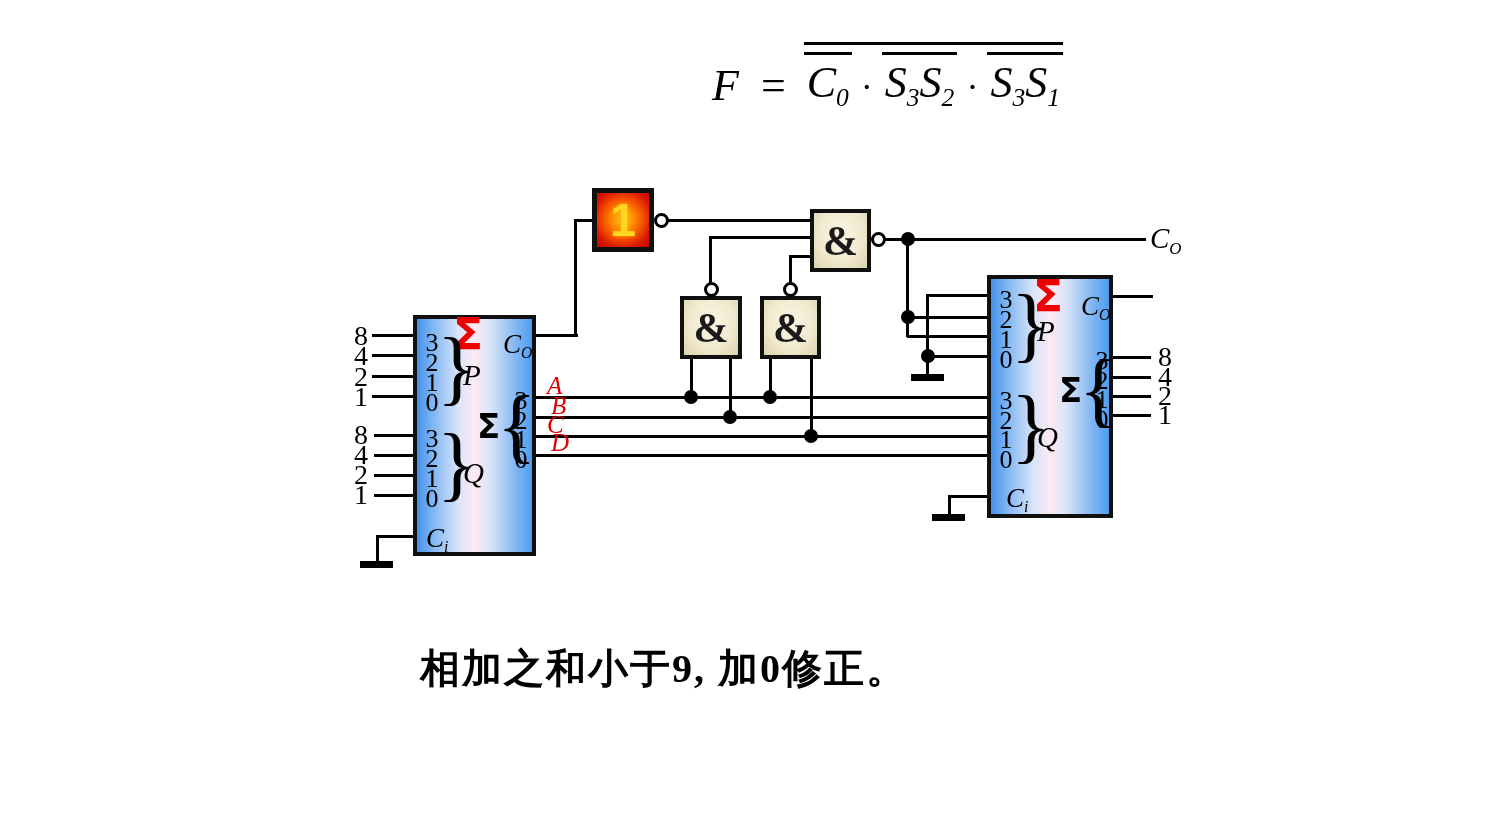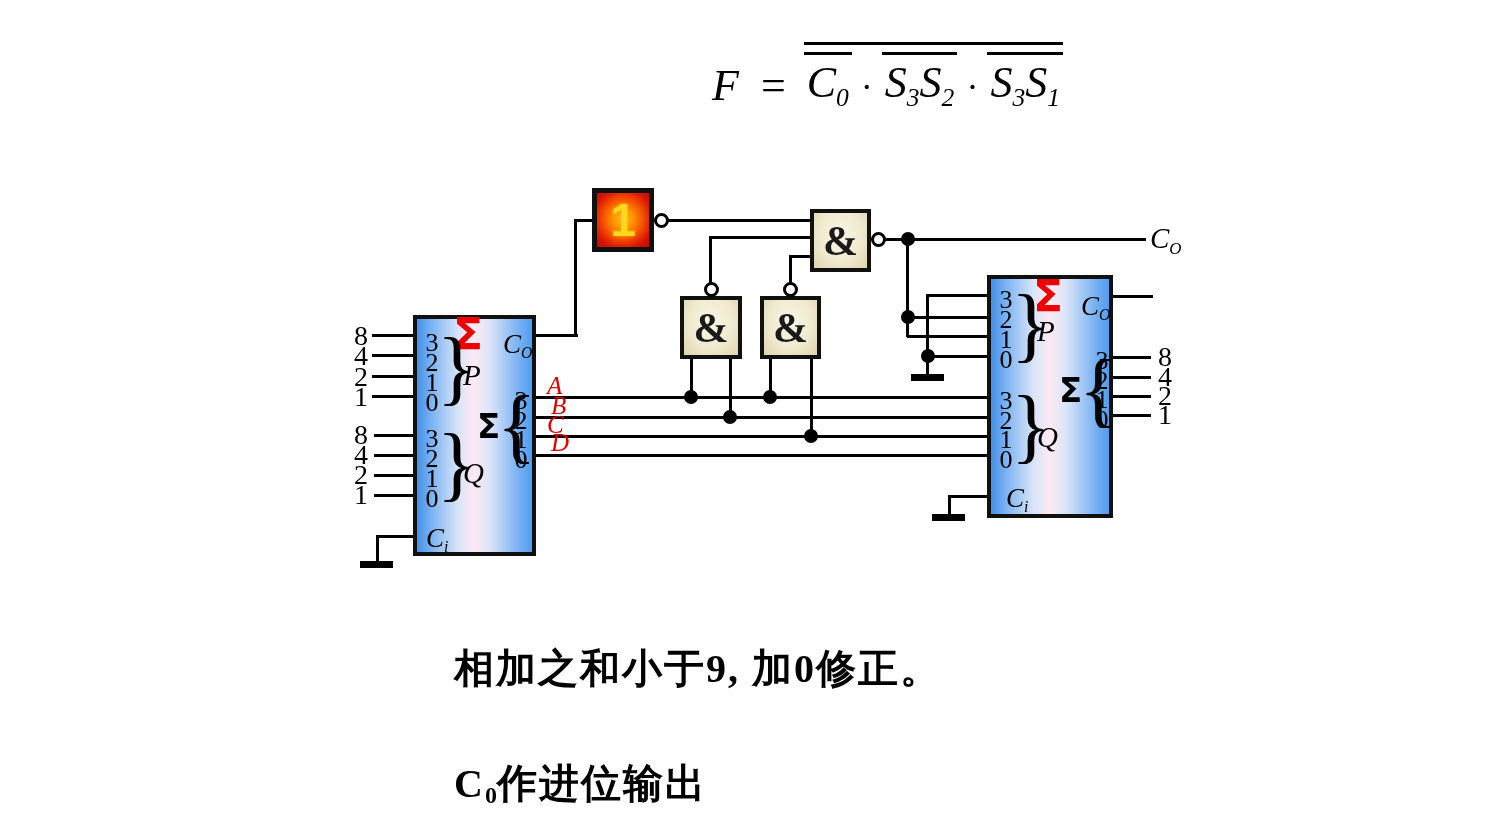--- a/index.html
+++ b/index.html
@@ -35,21 +35,21 @@
   
   #formula{position:absolute;left:712px;top:42px;display:flex;align-items:flex-start;
            font:italic 44px "Liberation Serif",serif;}
   #formula .lhs{margin-top:18px;}
   #formula .eq{margin:18px 18px 0 22px;font-style:normal;}
   .ovl-outer{border-top:3px solid #000;padding-top:7px;display:flex;align-items:flex-start;}
   .ovl{border-top:3px solid #000;padding:2px 3px 0 3px;white-space:nowrap;}
   .mdot{font-style:normal;margin:14px 9px 0 9px;font-size:36px;}
   
   .note{position:absolute;left:420px;font:bold 40px "Liberation Serif","DejaVu Serif",serif;
-        line-height:48px;letter-spacing:2px;white-space:nowrap;margin-left:34px;}
+        line-height:48px;letter-spacing:2px;white-space:nowrap;}
   .note .csub{font-size:24px;vertical-align:-6px;font-weight:bold;letter-spacing:0;}
 </style>
 </head>
 <body>
 
 <div id="canvas">
 
   <div id="formula">
     <span class="lhs">F</span>
     <span class="eq">=</span>
@@ -207,15 +207,14 @@
   <div class="weight" style="left:1152px;top:382px;">2</div>
   <div class="weight" style="left:1152px;top:401px;">1</div>
 
   <div class="co-out" style="left:1150px;top:224px;"><span class="ital">C</span><span class="sub">O</span></div>
   <div class="net-label" style="left:547px;top:374px;">A</div>
   <div class="net-label" style="left:551px;top:394px;">B</div>
   <div class="net-label" style="left:547px;top:413px;">C</div>
   <div class="net-label" style="left:551px;top:431px;">D</div>
 
   <div class="note" style="top:645px;">相加之和小于9, 加0修正。</div>
-  <div class="note" style="top:760px;"><span>C</span><span class="csub">0</span><span>作进位输出</span></div>
 
 </div>
 
 </body></html>

